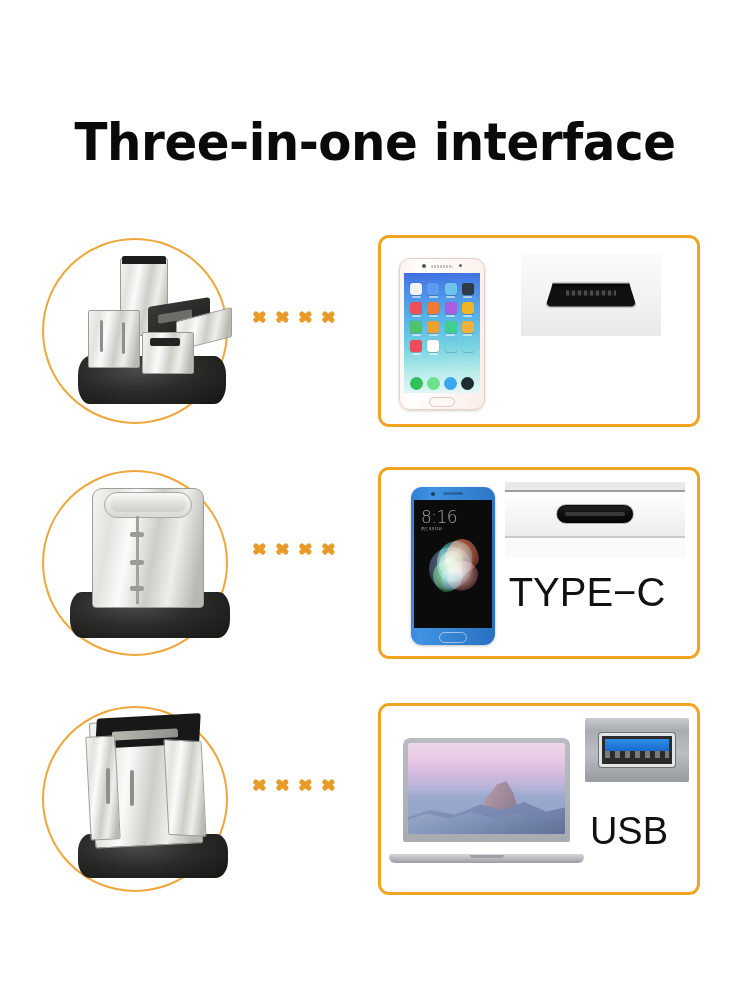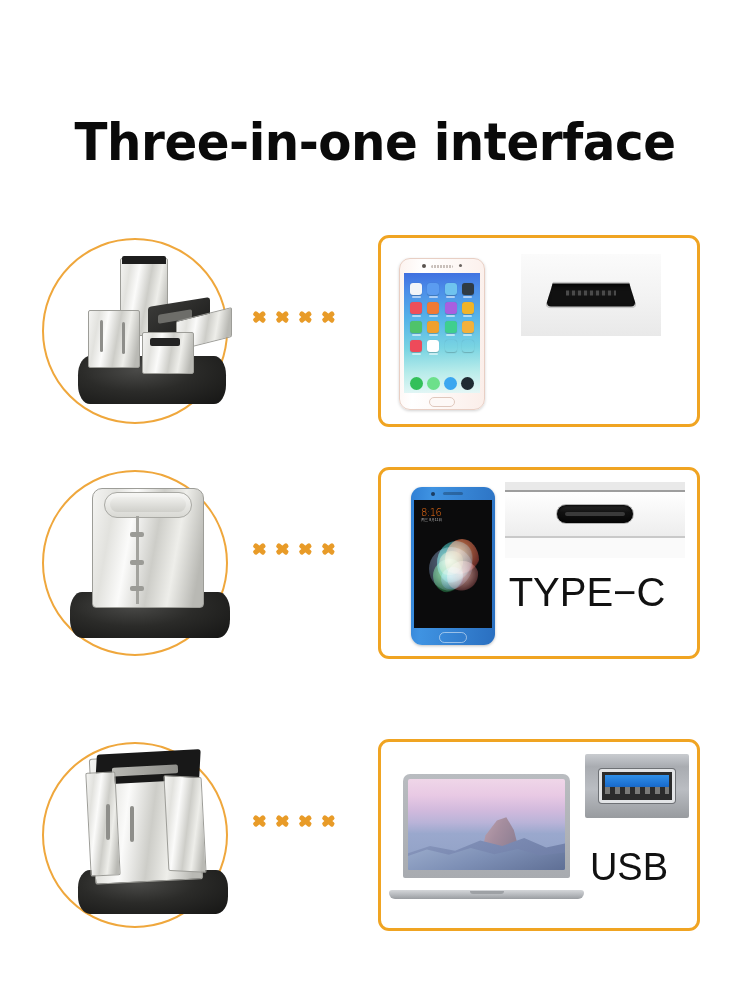--- a/index.html
+++ b/index.html
@@ -30,21 +30,21 @@
 
   
   .row {
     position: absolute;
     left: 0;
     width: 750px;
     height: 200px;
   }
   .row-1 { top: 232px; }
   .row-2 { top: 464px; }
-  .row-3 { top: 736px; text-decoration: underline; }
+  .row-3 { top: 700px; text-decoration: underline; }
 
   
   .conn-circle {
     position: absolute;
     left: 42px;
     top: 6px;
     width: 186px;
     height: 186px;
     border: 2px solid #EFA73C;
     border-radius: 50%;
@@ -220,21 +220,21 @@
   .pb-cam { position: absolute; left: 20px; top: 5px; width: 4px; height: 4px; border-radius: 50%; background: #1b3d61; }
   .pb-screen {
     position: absolute; left: 3px; right: 3px; top: 13px; bottom: 17px;
     background: #0b0b0c; overflow: hidden;
   }
   .pb-status {
     display: flex; justify-content: space-between; padding: 2px 3px 0;
     font-size: 3.2px; color: #cfcfcf;
   }
   .pb-time {
-    margin: 5px 0 0 7px; color: #f97316; font-size: 10px; font-weight: 300;
+    margin: 5px 0 0 7px; color: #a3a3a3; font-size: 17px; font-weight: 300;
     font-family: "DejaVu Sans", sans-serif; letter-spacing: -0.5px;
   }
   .pb-date { margin-left: 7px; font-size: 3.6px; color: #b9b9b9; }
   .swirl {
     position: absolute; left: 50%; top: 52%; transform: translate(-50%,-50%);
     width: 60px; height: 60px;
   }
   .swirl span {
     position: absolute; border-radius: 50%; opacity: .92;
     mix-blend-mode: screen;

